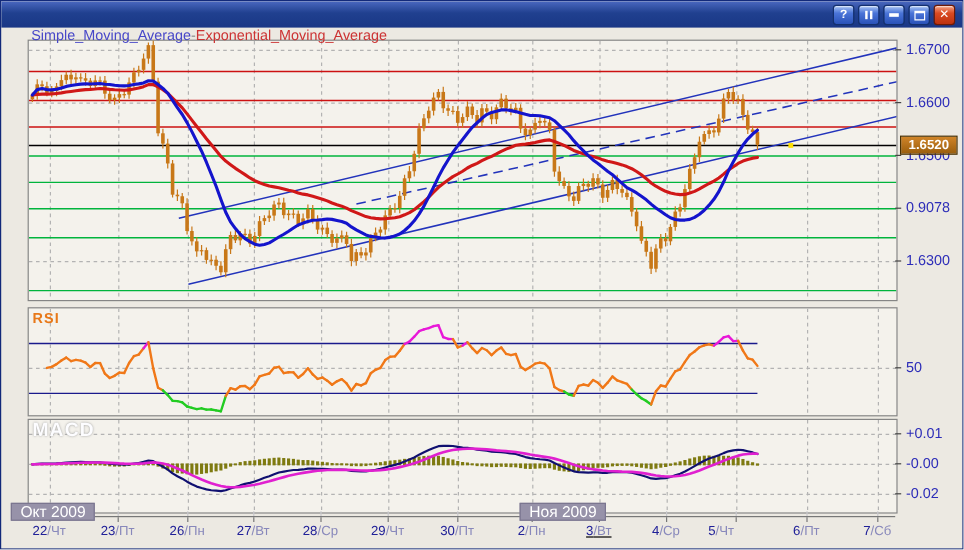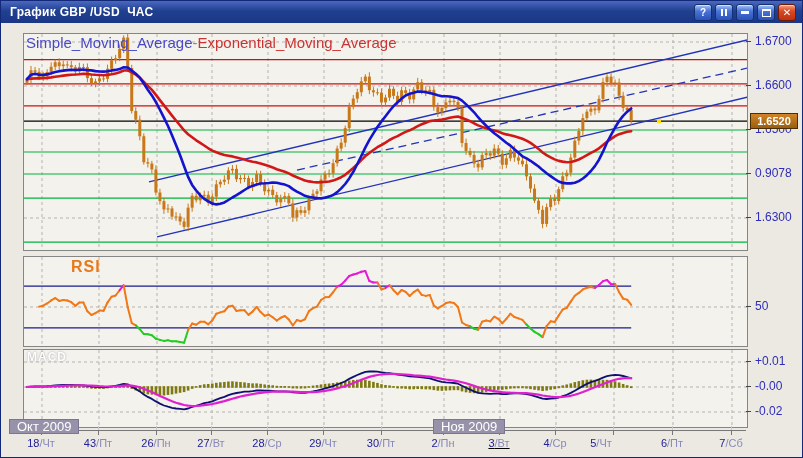--- a/index.html
+++ b/index.html
@@ -12,42 +12,41 @@
   .wbtn{width:16px;height:15px;border-radius:3px;border:1px solid #14306E;
     background:linear-gradient(#A8C4F4,#4A74D8 40%,#2A52B8);color:#fff;font-size:10px;font-weight:bold;
     display:flex;align-items:center;justify-content:center;box-shadow:inset 0 1px 0 rgba(255,255,255,.55);cursor:default;}
   .wbtn.close{background:linear-gradient(#F6A284,#DA4A22 40%,#BC3210);border-color:#6E1A06;}
   .pause-icon{display:flex;gap:2px;}
   .pause-icon i{display:block;width:2px;height:7px;background:#fff;}
   .min-icon{display:block;width:8px;height:3px;background:#fff;}
   .max-icon{display:block;width:7px;height:5px;border:1px solid #fff;border-top:2px solid #fff;}
   .panel{position:absolute;border:1px solid #858585;background:#F4F2EC;}
   .panel svg{display:block;}
-  #legend{position:absolute;left:25px;top:33px;font-size:15px;white-space:nowrap;z-index:3;}
+  #legend{position:absolute;left:25px;top:21px;font-size:12px;white-space:nowrap;z-index:3;}
   #legend .sma{color:#4848C8;} #legend .sep{color:#888;} #legend .ema{color:#CC3333;}
-  #rsi-label{position:absolute;left:26px;top:257px;font-size:16px;font-weight:bold;letter-spacing:1px;color:#E87818;z-index:3;margin-left:44px;}
-  #macd-label{position:absolute;left:26px;top:349px;font-size:12px;font-weight:bold;letter-spacing:1px;color:#FDFDFF;text-shadow:0 0 2px #9a9a9a;z-index:3;}
+  #rsi-label{position:absolute;left:26px;top:257px;font-size:12px;font-weight:bold;letter-spacing:1px;color:#E87818;z-index:3;}
+  #macd-label{position:absolute;left:26px;top:349px;font-size:16px;font-weight:bold;letter-spacing:1px;color:#FDFDFF;text-shadow:0 0 2px #9a9a9a;z-index:3;}
   .ytick{position:absolute;left:754px;font-size:12px;color:#2D2DB8;z-index:2;}
   .ytick-dash{position:absolute;left:745px;width:5px;height:1px;background:#444;z-index:2;}
   #cur-price-tag{position:absolute;left:749px;width:46px;height:14px;line-height:14px;text-align:center;
     background:linear-gradient(#D08428,#9A5E0E);border:1px solid #4A3000;color:#fff;font-size:11px;font-weight:bold;z-index:3;}
   #axis-baseline{position:absolute;left:22px;top:429px;width:723px;height:1px;background:#777;}
   .xtick-mark{position:absolute;top:430px;width:1px;height:4px;background:#777;}
   .xtick-stub{position:absolute;top:425px;width:1px;height:4px;background:#C8C8CC;}
   .xlabel{position:absolute;top:436px;font-size:11px;white-space:nowrap;transform:translateX(-50%);}
   .xlabel b{color:#202098;font-weight:normal;} .xlabel i{color:#8888BB;font-style:normal;}
   .month-tag{position:absolute;top:418px;height:13px;line-height:13px;padding:0 7px;background:#9792A9;
     border:1px solid #7B7690;color:#fff;font-size:13px;z-index:4;}
 </style>
 </head>
 <body>
 
 <div id="window">
   <div id="titlebar">
-    <span id="title-text">График GBP /USD  ЧАС</span>
     <div id="win-buttons">
       <div class="wbtn">
           <span>?</span>
         </div>
       <div class="wbtn">
           <span class="pause-icon">
             <i></i>
             <i></i>
           </span>
         </div>
@@ -744,24 +743,24 @@
         <rect x="605.9" y="36.2" width="2.6" height="1.8755313973065288" fill="#7E7A10"></rect>
         <path d="M3.0 37.0 L7.0 36.6 L11.1 36.4 L15.1 36.4 L19.1 36.4 L23.1 36.2 L27.2 35.9 L31.2 35.4 L35.2 35.2 L39.3 35.0 L43.3 34.9 L47.3 35.0 L51.3 35.2 L55.4 35.2 L59.4 35.3 L63.4 35.8 L67.4 36.5 L71.5 36.9 L75.5 37.1 L79.5 37.3 L83.6 37.0 L87.6 36.4 L91.6 35.8 L95.6 34.9 L99.7 33.8 L103.7 34.3 L107.7 36.7 L111.8 38.9 L115.8 41.4 L119.8 44.5 L123.8 46.9 L127.9 48.9 L131.9 51.4 L135.9 53.6 L140.0 55.5 L144.0 56.7 L148.0 57.8 L152.0 58.5 L156.1 58.9 L160.1 59.3 L164.1 58.5 L168.1 57.0 L172.2 55.9 L176.2 54.5 L180.2 53.2 L184.3 52.4 L188.3 51.3 L192.3 49.7 L196.3 48.2 L200.4 46.8 L204.4 45.2 L208.4 43.8 L212.5 43.0 L216.5 42.3 L220.5 41.7 L224.5 41.6 L228.6 41.2 L232.6 40.5 L236.6 40.4 L240.7 40.6 L244.7 40.6 L248.7 40.8 L252.7 41.3 L256.8 41.4 L260.8 41.4 L264.8 41.6 L268.8 42.4 L272.9 42.6 L276.9 42.8 L280.9 42.8 L285.0 42.2 L289.0 41.5 L293.0 40.7 L297.0 39.6 L301.1 38.4 L305.1 37.4 L309.1 36.2 L313.2 34.5 L317.2 33.0 L321.2 31.2 L325.2 28.9 L329.3 26.9 L333.3 25.0 L337.3 23.3 L341.4 21.8 L345.4 21.5 L349.4 21.5 L353.4 21.7 L357.5 22.4 L361.5 23.0 L365.5 23.2 L369.5 23.8 L373.6 24.7 L377.6 25.1 L381.6 25.6 L385.7 26.4 L389.7 26.7 L393.7 26.8 L397.7 27.3 L401.8 27.9 L405.8 28.3 L409.8 29.6 L413.9 30.9 L417.9 31.8 L421.9 32.3 L425.9 32.7 L430.0 33.0 L434.0 33.7 L438.0 35.8 L442.1 37.8 L446.1 39.6 L450.1 41.3 L454.1 42.8 L458.2 43.4 L462.2 43.6 L466.2 43.9 L470.2 43.7 L474.3 43.7 L478.3 44.1 L482.3 44.0 L486.4 43.5 L490.4 43.4 L494.4 43.4 L498.4 43.5 L502.5 44.0 L506.5 44.9 L510.5 46.1 L514.6 47.3 L518.6 48.7 L522.6 49.0 L526.6 48.7 L530.7 48.4 L534.7 47.5 L538.7 46.1 L542.8 44.8 L546.8 42.9 L550.8 40.7 L554.8 38.4 L558.9 36.0 L562.9 33.9 L566.9 32.1 L570.9 30.9 L575.0 29.4 L579.0 27.6 L583.0 26.1 L587.1 25.3 L591.1 24.8 L595.1 25.1 L599.1 26.0 L603.2 27.0 L607.2 28.4 " fill="none" stroke="#101070" stroke-width="1.8" stroke-linejoin="round" stroke-linecap="round"></path>
         <path d="M3.0 37.0 L7.0 36.9 L11.1 36.8 L15.1 36.7 L19.1 36.7 L23.1 36.6 L27.2 36.4 L31.2 36.2 L35.2 36.0 L39.3 35.8 L43.3 35.6 L47.3 35.5 L51.3 35.5 L55.4 35.4 L59.4 35.4 L63.4 35.5 L67.4 35.7 L71.5 35.9 L75.5 36.2 L79.5 36.4 L83.6 36.5 L87.6 36.5 L91.6 36.4 L95.6 36.1 L99.7 35.6 L103.7 35.3 L107.7 35.6 L111.8 36.3 L115.8 37.3 L119.8 38.7 L123.8 40.4 L127.9 42.1 L131.9 43.9 L135.9 45.9 L140.0 47.8 L144.0 49.6 L148.0 51.2 L152.0 52.7 L156.1 53.9 L160.1 55.0 L164.1 55.7 L168.1 56.0 L172.2 55.9 L176.2 55.7 L180.2 55.2 L184.3 54.6 L188.3 54.0 L192.3 53.1 L196.3 52.1 L200.4 51.1 L204.4 49.9 L208.4 48.7 L212.5 47.6 L216.5 46.5 L220.5 45.6 L224.5 44.8 L228.6 44.1 L232.6 43.4 L236.6 42.8 L240.7 42.3 L244.7 42.0 L248.7 41.7 L252.7 41.7 L256.8 41.6 L260.8 41.6 L264.8 41.6 L268.8 41.7 L272.9 41.9 L276.9 42.1 L280.9 42.2 L285.0 42.2 L289.0 42.1 L293.0 41.8 L297.0 41.4 L301.1 40.8 L305.1 40.1 L309.1 39.3 L313.2 38.4 L317.2 37.3 L321.2 36.1 L325.2 34.7 L329.3 33.1 L333.3 31.5 L337.3 29.8 L341.4 28.2 L345.4 26.9 L349.4 25.8 L353.4 25.0 L357.5 24.5 L361.5 24.2 L365.5 24.0 L369.5 23.9 L373.6 24.1 L377.6 24.3 L381.6 24.5 L385.7 24.9 L389.7 25.3 L393.7 25.6 L397.7 25.9 L401.8 26.3 L405.8 26.7 L409.8 27.3 L413.9 28.0 L417.9 28.8 L421.9 29.5 L425.9 30.1 L430.0 30.7 L434.0 31.3 L438.0 32.2 L442.1 33.3 L446.1 34.6 L450.1 35.9 L454.1 37.3 L458.2 38.5 L462.2 39.5 L466.2 40.4 L470.2 41.1 L474.3 41.6 L478.3 42.1 L482.3 42.5 L486.4 42.7 L490.4 42.8 L494.4 43.0 L498.4 43.1 L502.5 43.2 L506.5 43.6 L510.5 44.1 L514.6 44.7 L518.6 45.5 L522.6 46.2 L526.6 46.7 L530.7 47.1 L534.7 47.1 L538.7 46.9 L542.8 46.5 L546.8 45.8 L550.8 44.8 L554.8 43.5 L558.9 42.0 L562.9 40.4 L566.9 38.7 L570.9 37.2 L575.0 35.6 L579.0 34.0 L583.0 32.4 L587.1 31.0 L591.1 29.7 L595.1 28.8 L599.1 28.3 L603.2 28.0 L607.2 28.1 " fill="none" stroke="#E020D0" stroke-width="2.2" stroke-linejoin="round" stroke-linecap="round"></path>
       </svg>
   </div>
 
   <div id="axis-baseline"></div>
   <div id="x-axis">
       <div class="xtick-mark" style="left: 40px;"></div>
       <div class="xtick-stub" style="left: 40px;"></div>
-      <div class="xlabel" style="left: 40px;"><b>18</b><i>/Чт</i></div>
+      <div class="xlabel" style="left: 40px;"><b>22</b><i>/Чт</i></div>
       <div class="xtick-mark" style="left: 97px;"></div>
       <div class="xtick-stub" style="left: 97px;"></div>
-      <div class="xlabel" style="left: 97px;"><b>43</b><i>/Пт</i></div>
+      <div class="xlabel" style="left: 97px;"><b>23</b><i>/Пт</i></div>
       <div class="xtick-mark" style="left: 155px;"></div>
       <div class="xtick-stub" style="left: 155px;"></div>
       <div class="xlabel" style="left: 155px;"><b>26</b><i>/Пн</i></div>
       <div class="xtick-mark" style="left: 210px;"></div>
       <div class="xtick-stub" style="left: 210px;"></div>
       <div class="xlabel" style="left: 210px;"><b>27</b><i>/Вт</i></div>
       <div class="xtick-mark" style="left: 266px;"></div>
       <div class="xtick-stub" style="left: 266px;"></div>
       <div class="xlabel" style="left: 266px;"><b>28</b><i>/Ср</i></div>
       <div class="xtick-mark" style="left: 322px;"></div>

